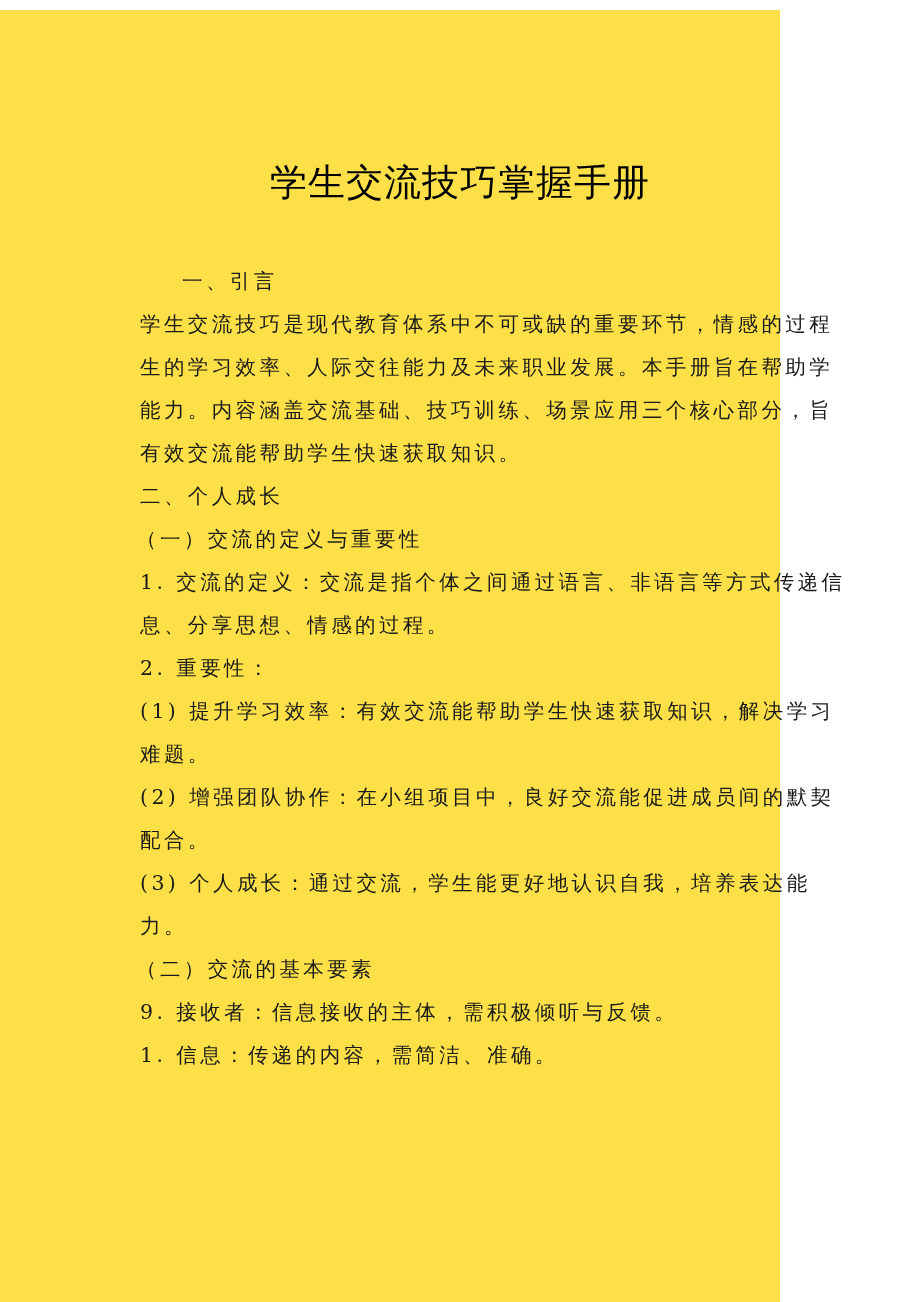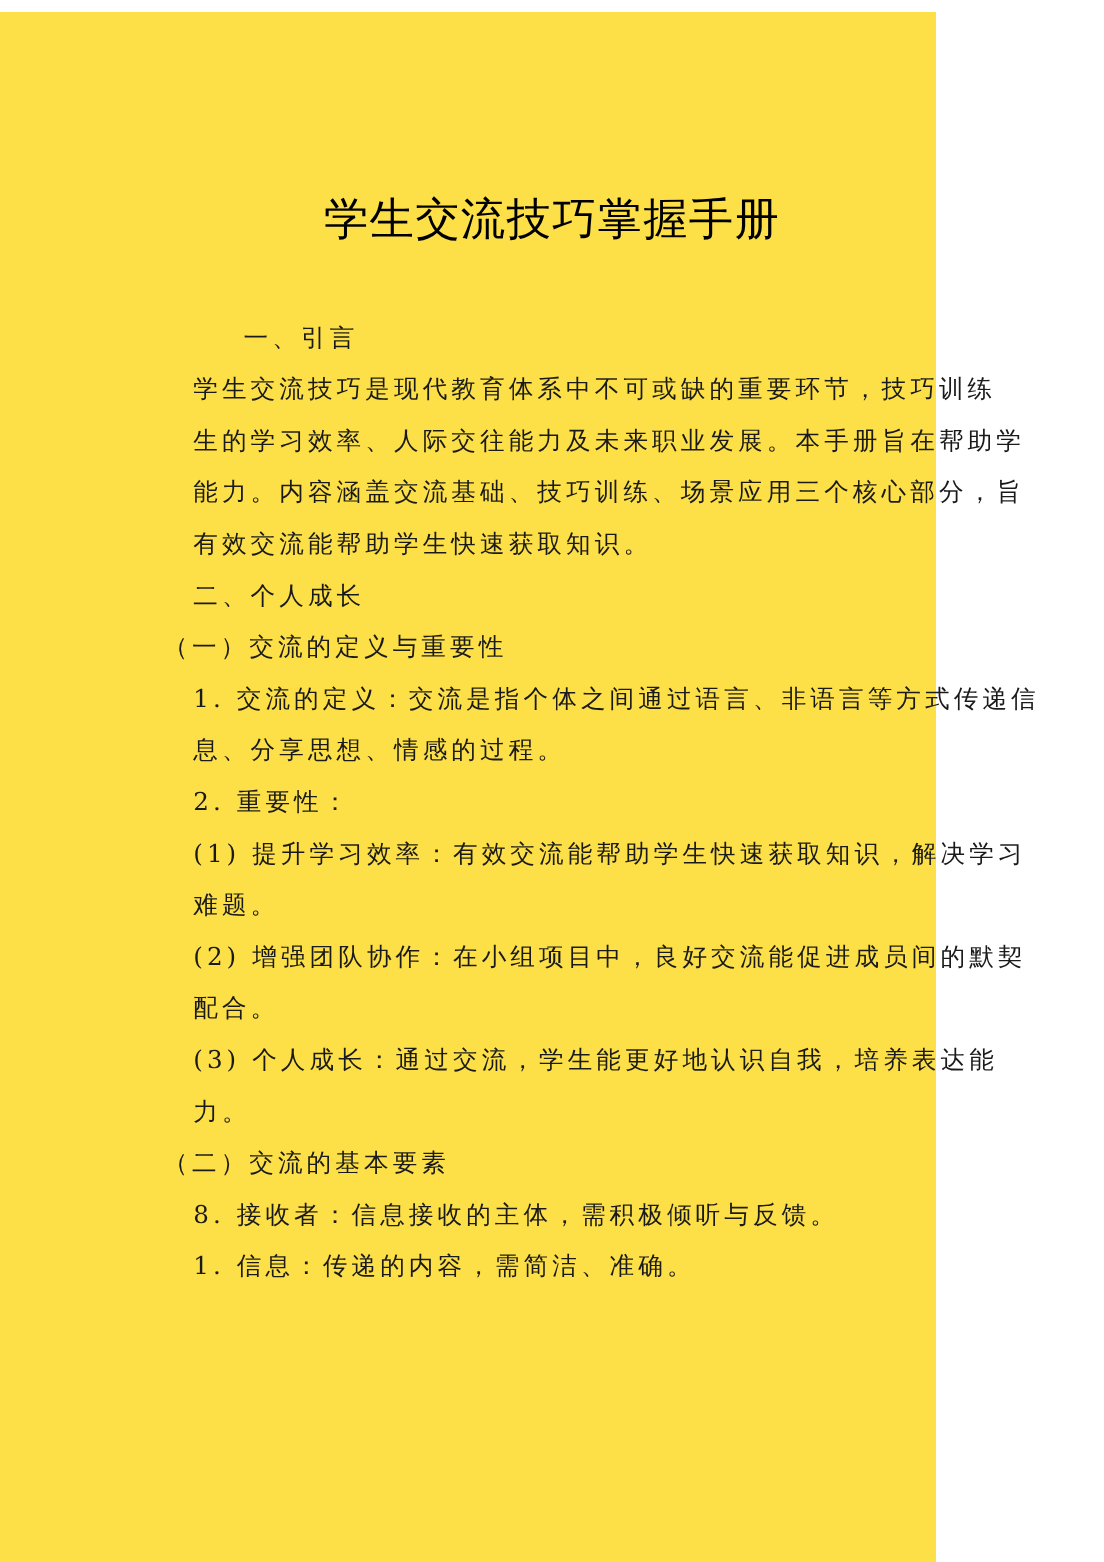--- a/index.html
+++ b/index.html
@@ -42,45 +42,44 @@
       top: 250px;
       width: 640px;
     }
     .line {
       font-size: 20.5px;
       line-height: 43px;
       height: 43px;
       white-space: nowrap;
       letter-spacing: 3.4px;
       color: #1a1a1a;
-      margin-left: 21px;
     }
     .indent { padding-left: 42px; }
     .sub { padding-left: 0; margin-left: -4px; }
   </style>
 </head>
 <body>
 
 <div class="page">
   <div class="title">学生交流技巧掌握手册</div>
 
   <div class="body">
     <div class="line indent">一、引言</div>
-    <div class="line">学生交流技巧是现代教育体系中不可或缺的重要环节，技巧训练</div>
+    <div class="line">学生交流技巧是现代教育体系中不可或缺的重要环节，情感的过程</div>
     <div class="line">生的学习效率、人际交往能力及未来职业发展。本手册旨在帮助学</div>
     <div class="line">能力。内容涵盖交流基础、技巧训练、场景应用三个核心部分，旨</div>
     <div class="line">有效交流能帮助学生快速获取知识。</div>
     <div class="line">二、个人成长</div>
     <div class="line sub">（一）交流的定义与重要性</div>
     <div class="line">1. 交流的定义：交流是指个体之间通过语言、非语言等方式传递信</div>
     <div class="line">息、分享思想、情感的过程。</div>
     <div class="line">2. 重要性：</div>
     <div class="line">(1) 提升学习效率：有效交流能帮助学生快速获取知识，解决学习</div>
     <div class="line">难题。</div>
     <div class="line">(2) 增强团队协作：在小组项目中，良好交流能促进成员间的默契</div>
     <div class="line">配合。</div>
     <div class="line">(3) 个人成长：通过交流，学生能更好地认识自我，培养表达能</div>
     <div class="line">力。</div>
     <div class="line sub">（二）交流的基本要素</div>
-    <div class="line">8. 接收者：信息接收的主体，需积极倾听与反馈。</div>
+    <div class="line">9. 接收者：信息接收的主体，需积极倾听与反馈。</div>
     <div class="line">1. 信息：传递的内容，需简洁、准确。</div>
   </div>
 </div>
 
 </body></html>

